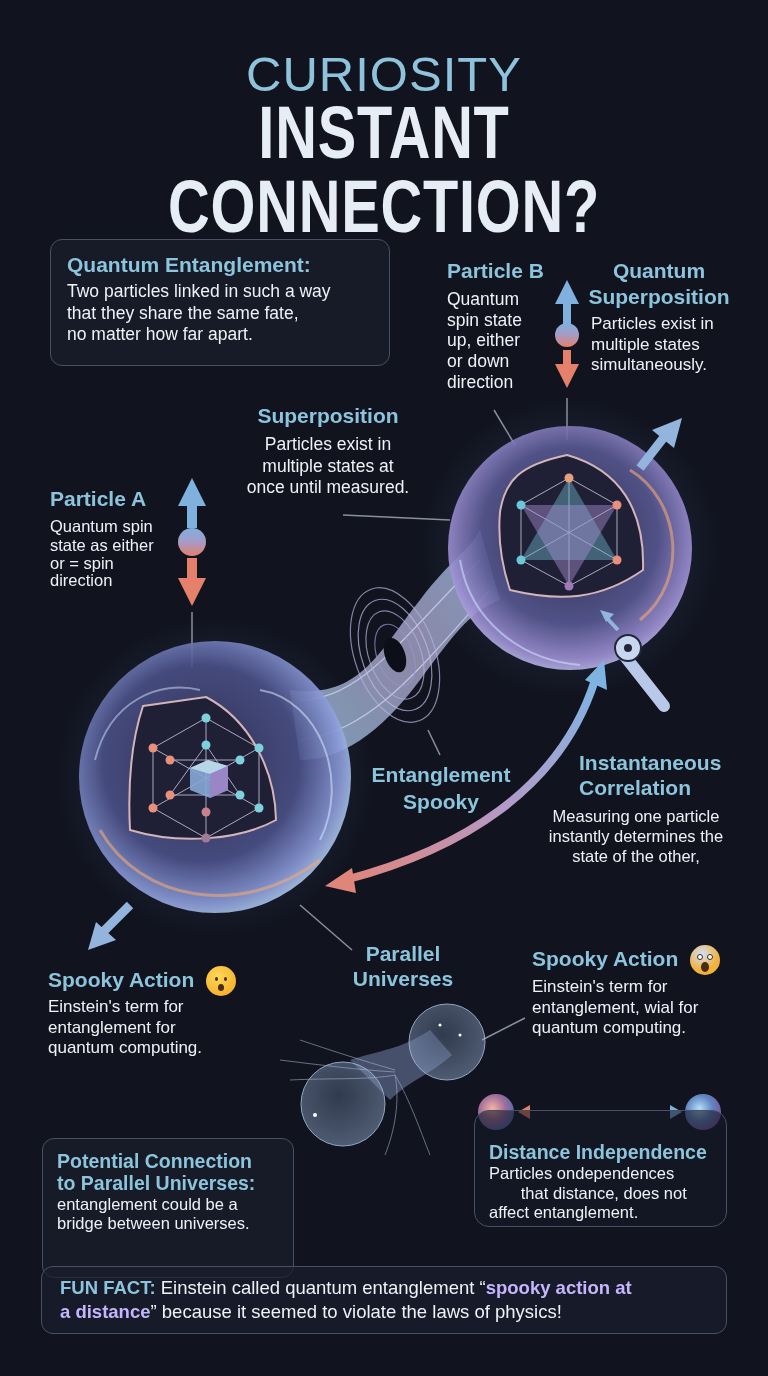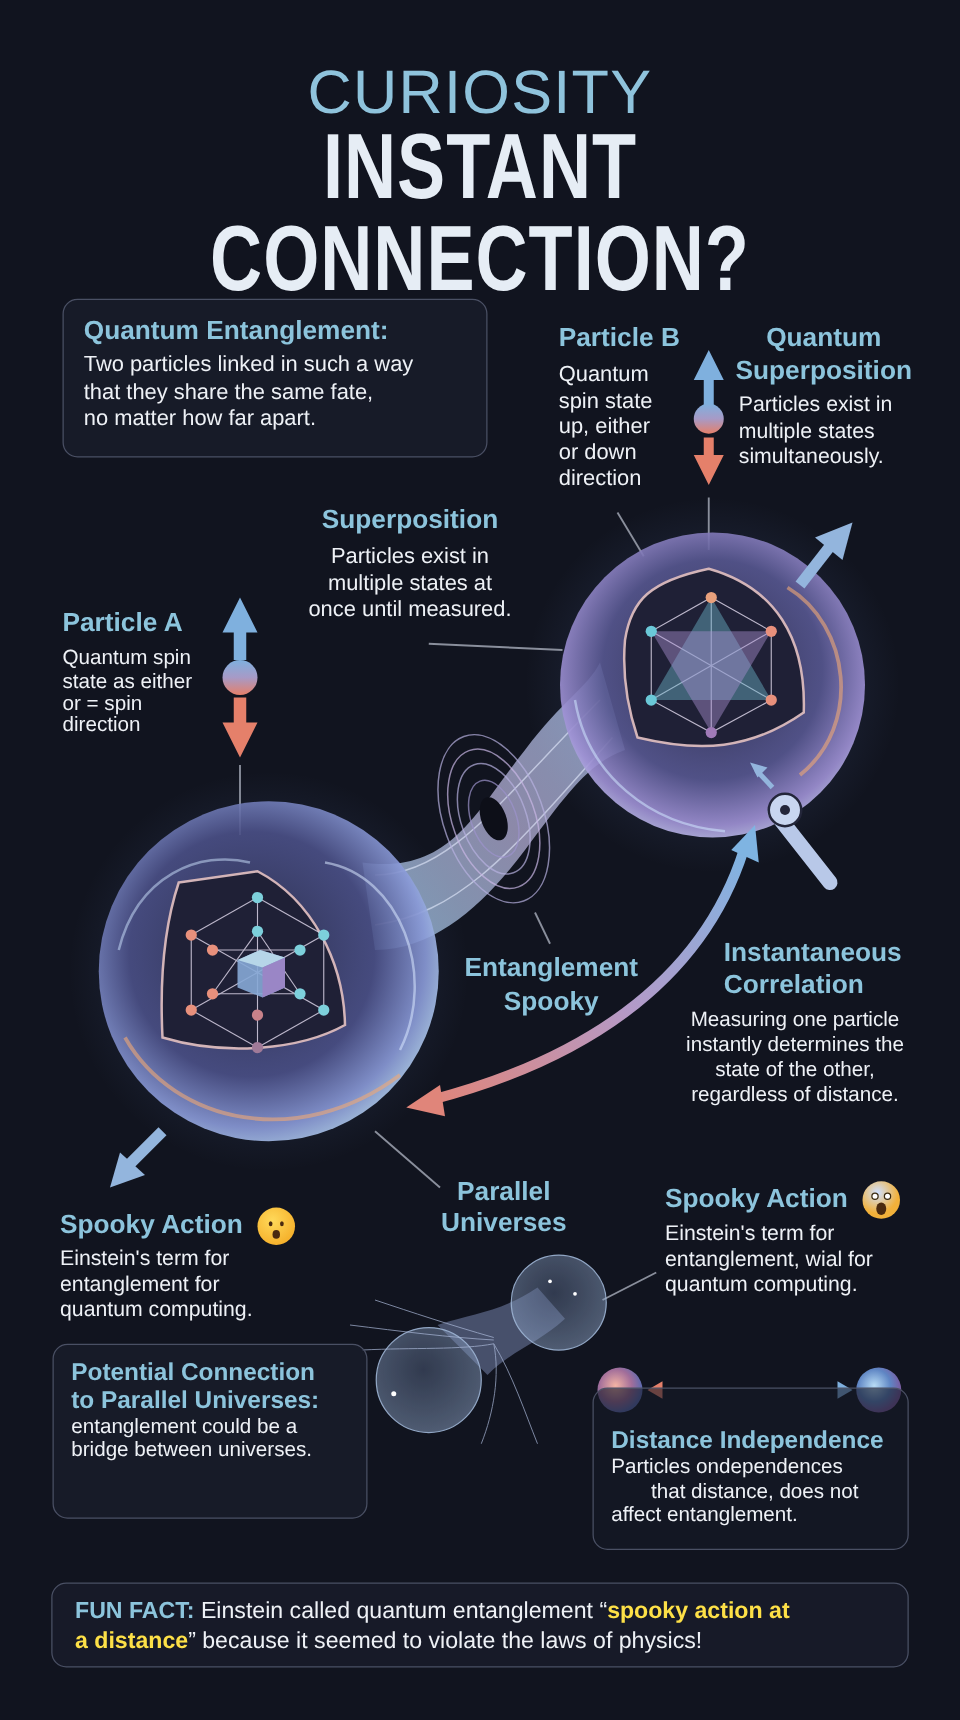--- a/index.html
+++ b/index.html
@@ -7,21 +7,21 @@
   body { position: relative; font-family: "Liberation Sans", "DejaVu Sans", sans-serif; color: #eef1f6; }
   .abs { position: absolute; }
   .kicker { left: 0; width: 768px; top: 46px; text-align: center; font-size: 49px; letter-spacing: 1px; color: #8fc3dc; font-weight: 400; }
   .title { left: 0; width: 768px; top: 96px; text-align: center; font-size: 74px; font-weight: 700; color: #e6edf5; transform: scaleX(0.78); transform-origin: center; letter-spacing: 1px; line-height: 1; }
   .h { color: #8cc4dc; font-weight: 700; font-size: 21px; line-height: 1.2; }
   .p { color: #eef1f6; font-size: 17.5px; line-height: 1.22; }
   .card { border: 1.5px solid #4a5064; border-radius: 12px; background: rgba(30,33,48,0.55); }
   .center { text-align: center; }
   svg { position: absolute; overflow: visible; }
   .emoji { display: inline-block; width: 30px; height: 30px; border-radius: 50%; vertical-align: middle; position: relative; margin-left: 6px; }
-  .bold-w { color: #fde047; font-weight: 700; }
+  .bold-w { color: #c4b5fd; font-weight: 700; }
 </style>
 </head>
 <body>
 
 <div class="abs kicker">CURIOSITY</div>
 <div class="abs title">INSTANT CONNECTION?</div>
 
 <div class="abs card" style="left:50px; top:239px; width:340px; height:127px; padding:12px 16px;">
   <div class="h" style="font-size:21px;">Quantum Entanglement:</div>
   <div class="p" style="margin-top:4px;">Two particles linked in such a way</div>
@@ -270,21 +270,20 @@
 </div>
 
 <div class="abs center" style="left:565px; top:750px; width:180px; text-align:left;">
   <div class="h" style="padding-left:14px;">Instantaneous</div>
   <div class="h" style="padding-left:14px;">Correlation</div>
 </div>
 <div class="abs center" style="left:528px; top:806px; width:216px;">
   <div class="p" style="font-size:16.5px;">Measuring one particle</div>
   <div class="p" style="font-size:16.5px;">instantly determines the</div>
   <div class="p" style="font-size:16.5px;">state of the other,</div>
-  <div class="p" style="font-size:16.5px;">regardless of distance.</div>
 </div>
 
 <div class="abs center" style="left:340px; top:941px; width:126px;">
   <div class="h">Parallel</div>
   <div class="h">Universes</div>
 </div>
 
 <div class="abs" style="left:48px; top:966px; width:240px;">
   <div class="h">
     <span>Spooky Action</span>
@@ -306,28 +305,28 @@
       <span style="position:absolute; left:7px; top:9px; width:6px; height:6px; background:#fff; border:1.5px solid #3a2a10; border-radius:50%;"></span>
       <span style="position:absolute; left:17px; top:9px; width:6px; height:6px; background:#fff; border:1.5px solid #3a2a10; border-radius:50%;"></span>
       <span style="position:absolute; left:11px; top:17px; width:8px; height:10px; background:#4a2a10; border-radius:50%;"></span>
     </span>
   </div>
   <div class="p" style="margin-top:2px; font-size:17px;">Einstein's term for</div>
   <div class="p" style="font-size:17px;">entanglement, wial for</div>
   <div class="p" style="font-size:17px;">quantum computing.</div>
 </div>
 
-<div class="abs card" style="left:42px; top:1075px; width:252px; height:140px; padding:12px 14px;">
+<div class="abs card" style="left:42px; top:1138px; width:252px; height:140px; padding:12px 14px;">
   <div class="h" style="font-size:19.5px; line-height:1.12;">Potential Connection</div>
   <div class="h" style="font-size:19.5px; line-height:1.12;">to Parallel Universes:</div>
   <div class="p" style="font-size:16.5px; line-height:1.18;">entanglement could be a</div>
   <div class="p" style="font-size:16.5px; line-height:1.18;">bridge between universes.</div>
 </div>
 
-<div class="abs card" style="left:474px; top:1110px; width:253px; height:130px; padding:30px 12px 10px 14px; background:rgba(22,25,38,0.6);">
+<div class="abs card" style="left:474px; top:1110px; width:253px; height:117px; padding:30px 12px 10px 14px; background:rgba(22,25,38,0.6);border-radius:15px;">
   <div class="h" style="font-size:19.5px;">Distance Independence</div>
   <div class="p" style="font-size:16.5px; line-height:1.18; white-space:pre;">Particles ondependences</div>
   <div class="p" style="font-size:16.5px; line-height:1.18; white-space:pre;text-align:center;"> that distance, does not</div>
   <div class="p" style="font-size:16.5px; line-height:1.18; white-space:pre;">affect entanglement.</div>
 </div>
 
 <div class="abs card" style="left:41px; top:1266px; width:686px; height:68px; padding:9px 18px; background:rgba(26,29,44,0.7);">
   <div class="p" style="font-size:18.5px; line-height:1.3;">
     <span style="color:#8cc4dc; font-weight:700;">FUN FACT:</span><span> Einstein called quantum entanglement “</span><span class="bold-w">spooky action at</span><br><span class="bold-w">a distance</span><span>” because it seemed to violate the laws of physics!</span>
   </div>

